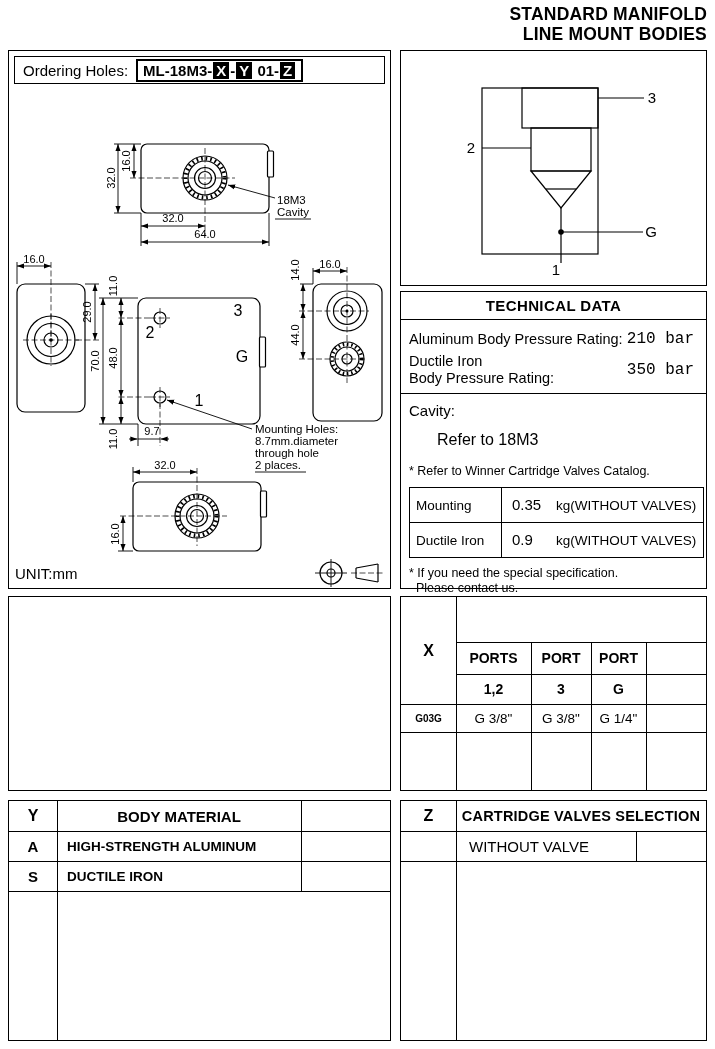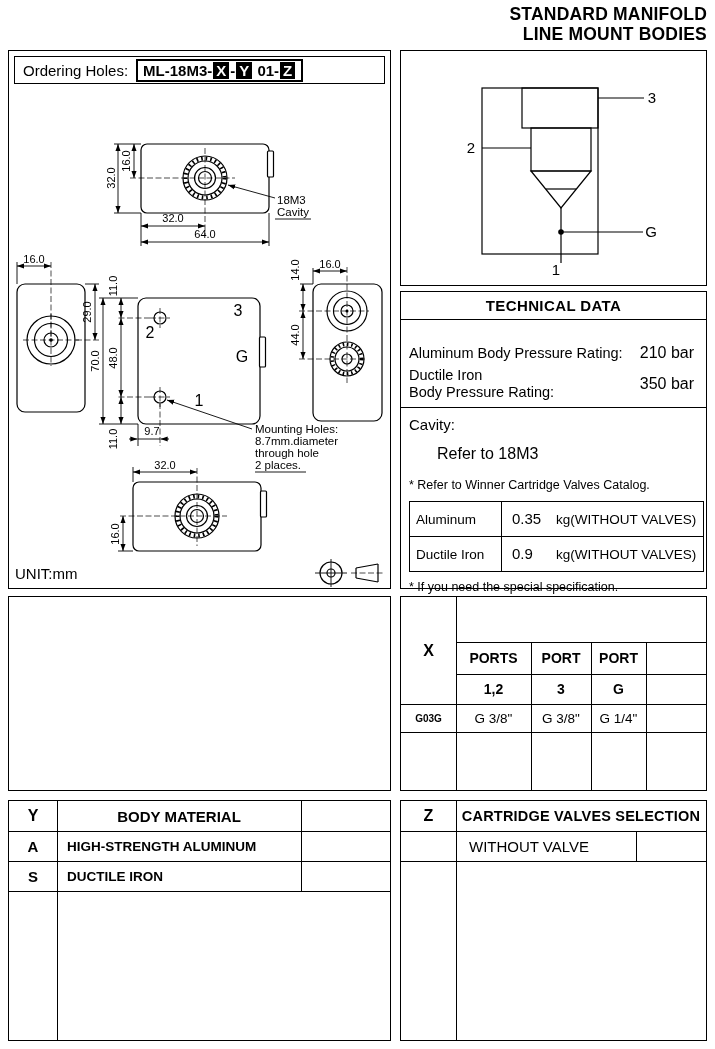--- a/index.html
+++ b/index.html
@@ -33,24 +33,24 @@
   .dl { font-size:11px; text-anchor:middle; }
   .pl { font-size:16px; text-anchor:middle; }
   .sl { font-size:15px; text-anchor:middle; }
   .nt { font-size:11.5px; }
 
   
   .tech-header { height:28px; border-bottom:1px solid #000; display:flex; align-items:center;
                  justify-content:center; font-weight:bold; font-size:15px; letter-spacing:.4px; }
   .tech-body { padding:6px 8px 0 8px; }
   .press-row { display:flex; justify-content:space-between; align-items:center; padding-right:4px; }
-  .press-row.r1 { height:26px;margin-top:14px; }
+  .press-row.r1 { height:26px; }
   .press-row.r2 { height:36px; }
   .press-label { font-size:14.5px; line-height:17px; }
-  .press-value { font-size:16px; }
+  .press-value { font-size:16px;font-family:Liberation Mono, monospace; }
   .tech-divider { border-top:1px solid #000; margin:5px -8px 0 -8px; }
   .cavity-label { font-size:15px; margin-top:8px; }
   .cavity-value { font-size:16px; margin:12px 0 0 28px; }
   .small-note { font-size:12.5px; margin-top:15px; line-height:15px; }
   .fn { margin-top:8px; }
   .fn2 { padding-left:7px; }
   table.wt { border-collapse:collapse; margin:8px auto 0 auto; width:295px; border:1.5px solid #000; }
   table.wt td { border:1px solid #000; height:35px; }
   .wt-mat { width:92px; font-size:13.5px; padding-left:6px; }
   .wt-val { padding-left:10px; }
@@ -270,21 +270,21 @@
       </span>
       <span class="press-value">350 bar</span>
     </div>
     <div class="tech-divider"></div>
     <div class="cavity-label">Cavity:</div>
     <div class="cavity-value">Refer to 18M3</div>
     <div class="small-note">* Refer to Winner Cartridge Valves Catalog.</div>
     <table class="wt">
       <tbody>
           <tr>
-        <td class="wt-mat">Aluminum</td>
+        <td class="wt-mat">Mounting</td>
         <td class="wt-val"><span class="num">0.35</span><span class="unit">kg(WITHOUT VALVES)</span></td>
       </tr>
       <tr>
         <td class="wt-mat">Ductile Iron</td>
         <td class="wt-val"><span class="num">0.9</span><span class="unit">kg(WITHOUT VALVES)</span></td>
       </tr>
     </tbody>
       </table>
     <div class="small-note fn">
       <div>* If you need the special specification.</div>

